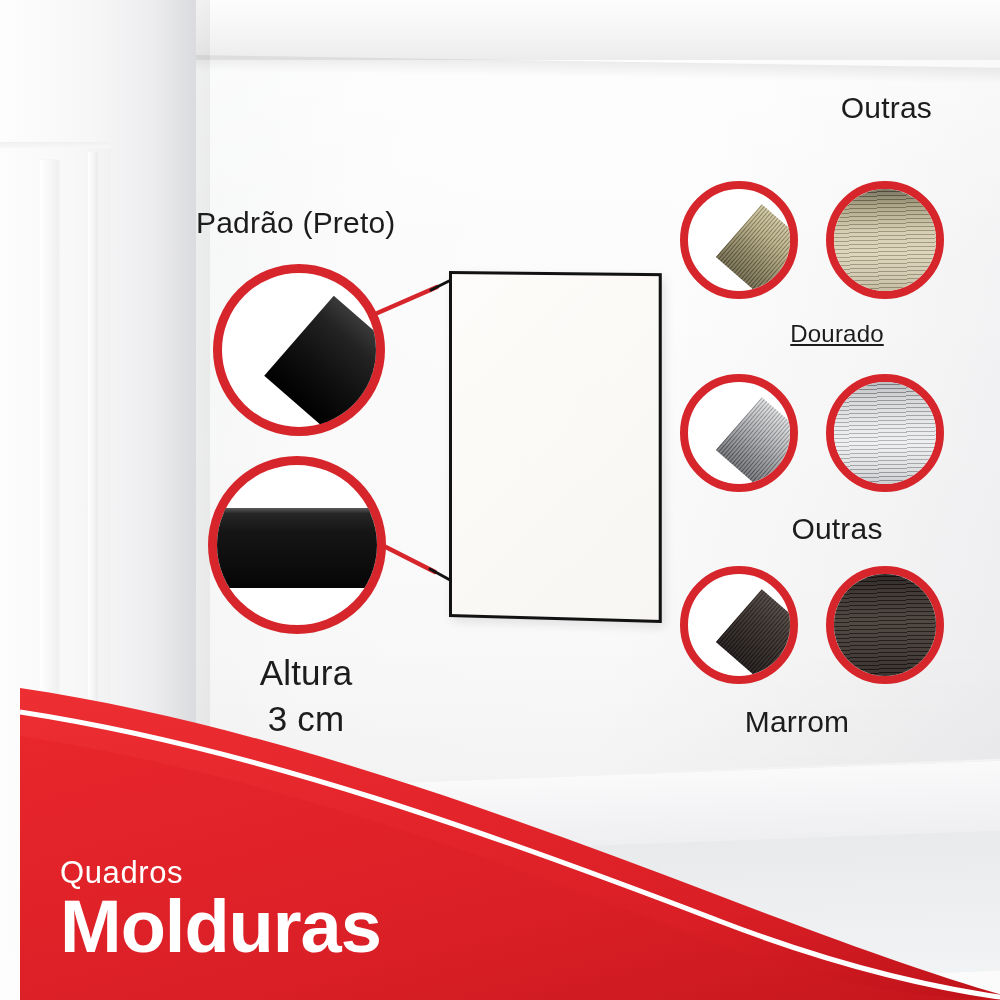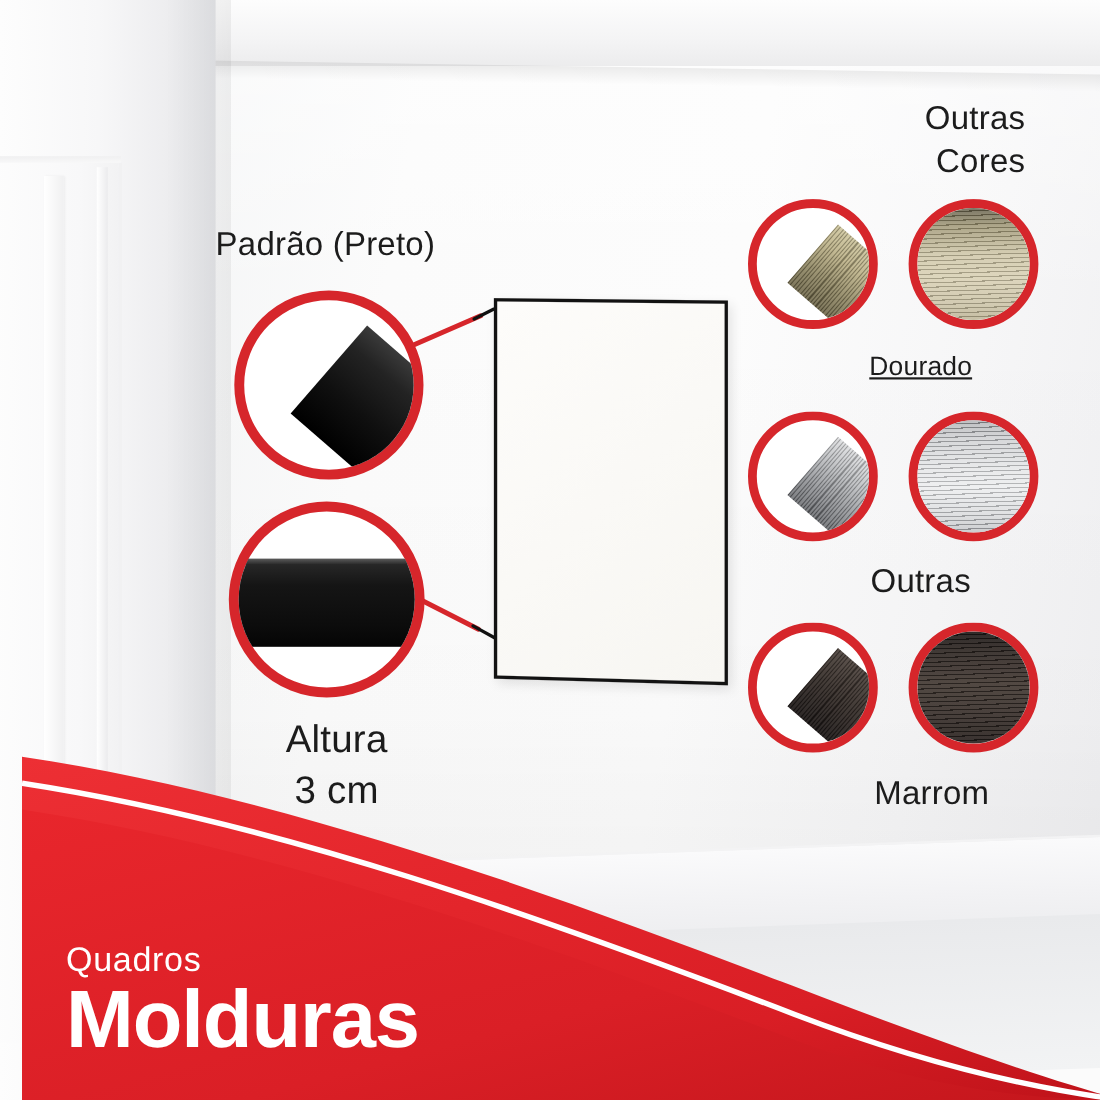--- a/index.html
+++ b/index.html
@@ -172,21 +172,21 @@
   .label{
     position:absolute;color:#1c1c1c;font-weight:300;
     font-family:"Liberation Sans",sans-serif;
     letter-spacing:.2px;white-space:nowrap;text-align:center;
   }
   .lbl-padrao{left:196px;top:206px;font-size:30px;}
   .lbl-altura{left:236px;top:650px;font-size:35px;text-align:center;width:140px;white-space:normal;line-height:1.32;}
   .lbl-outras{left:742px;top:88px;font-size:30px;text-align:right;width:190px;white-space:normal;line-height:1.30;}
   .lbl-dourado{left:742px;top:320px;font-size:24px;text-align:center;width:190px;text-decoration:underline;}
   .lbl-prata{left:742px;top:512px;font-size:30px;text-align:center;width:190px;}
-  .lbl-marrom{left:752px;top:705px;font-size:30px;text-align:center;width:190px;}
+  .lbl-marrom{left:702px;top:705px;font-size:30px;text-align:center;width:190px;}
 
   
   .banner{position:absolute;left:0;bottom:0;width:1000px;height:340px;padding-left:20px;}
   .banner svg{display:block;width:1000px;height:340px;}
   .brand{
     position:absolute;left:60px;bottom:36px;color:#ffffff;
     font-family:"Liberation Sans",sans-serif;
   }
   .brand .sub{font-size:31px;font-weight:300;letter-spacing:.6px;line-height:1;margin-bottom:2px;}
   .brand .main{font-size:74px;font-weight:700;letter-spacing:-1px;line-height:1;}
@@ -235,21 +235,20 @@
     <div class="band"></div>
   </div>
 
   <div class="label lbl-altura">
     <div>Altura</div>
     <div>3 cm</div>
   </div>
 
   <div class="label lbl-outras">
     <div>Outras</div>
-    <div>Cores</div>
   </div>
 
   <div class="ring thin gold" style="left:680px;top:181px;width:118px;height:118px;">
     <div class="chev">
       <span class="l"></span>
         <span class="r"></span>
     </div>
   </div>
   <div class="ring thin" style="left:826px;top:181px;width:118px;height:118px;">
     <div class="tex gold"></div>

